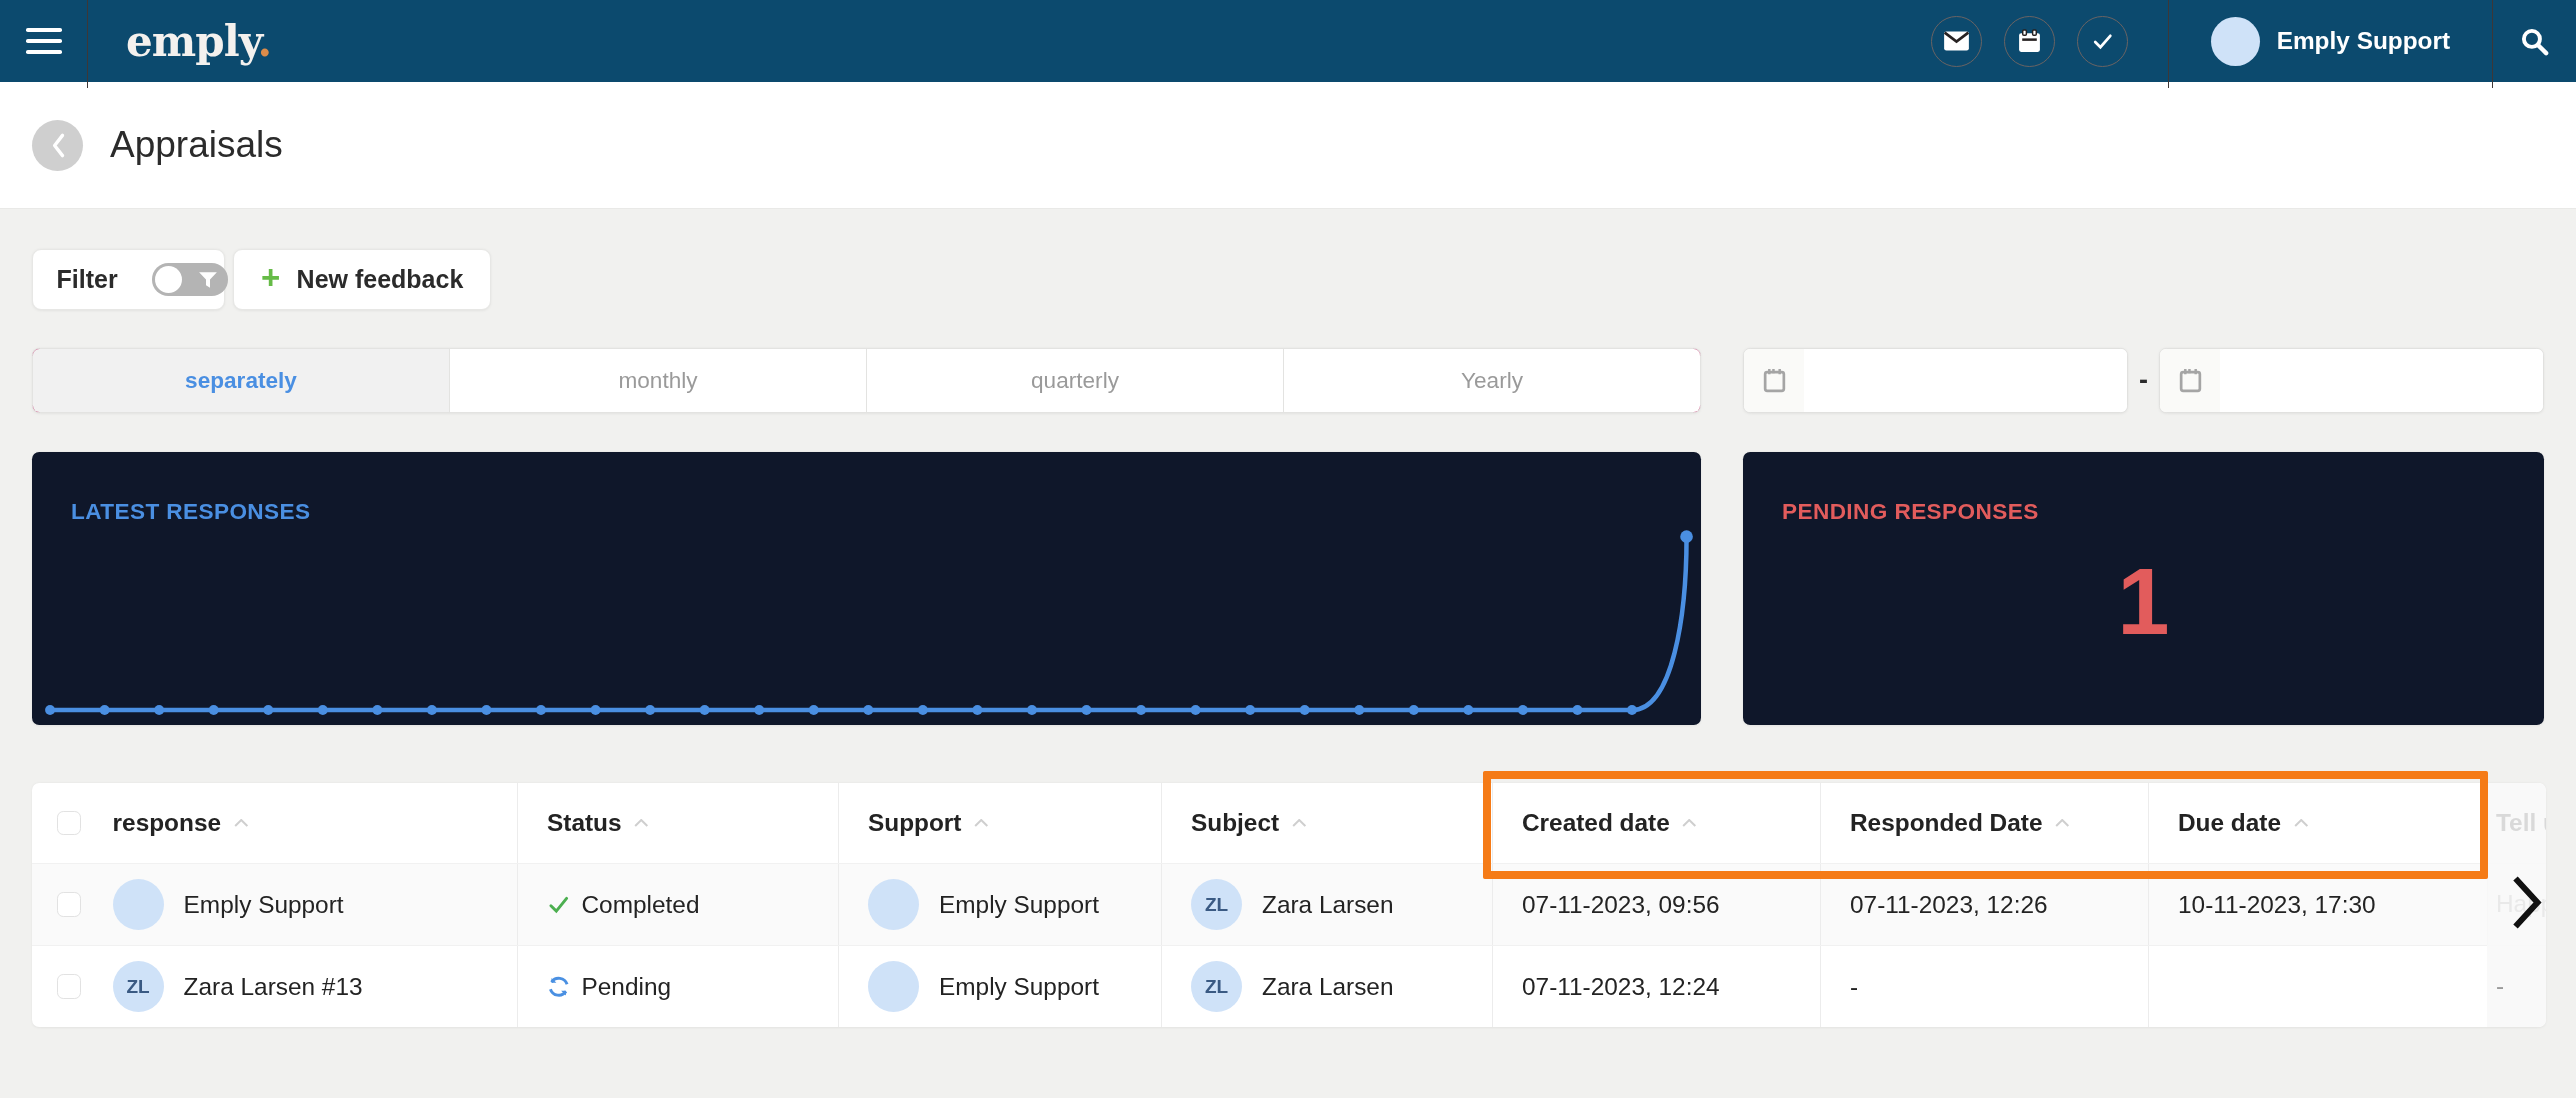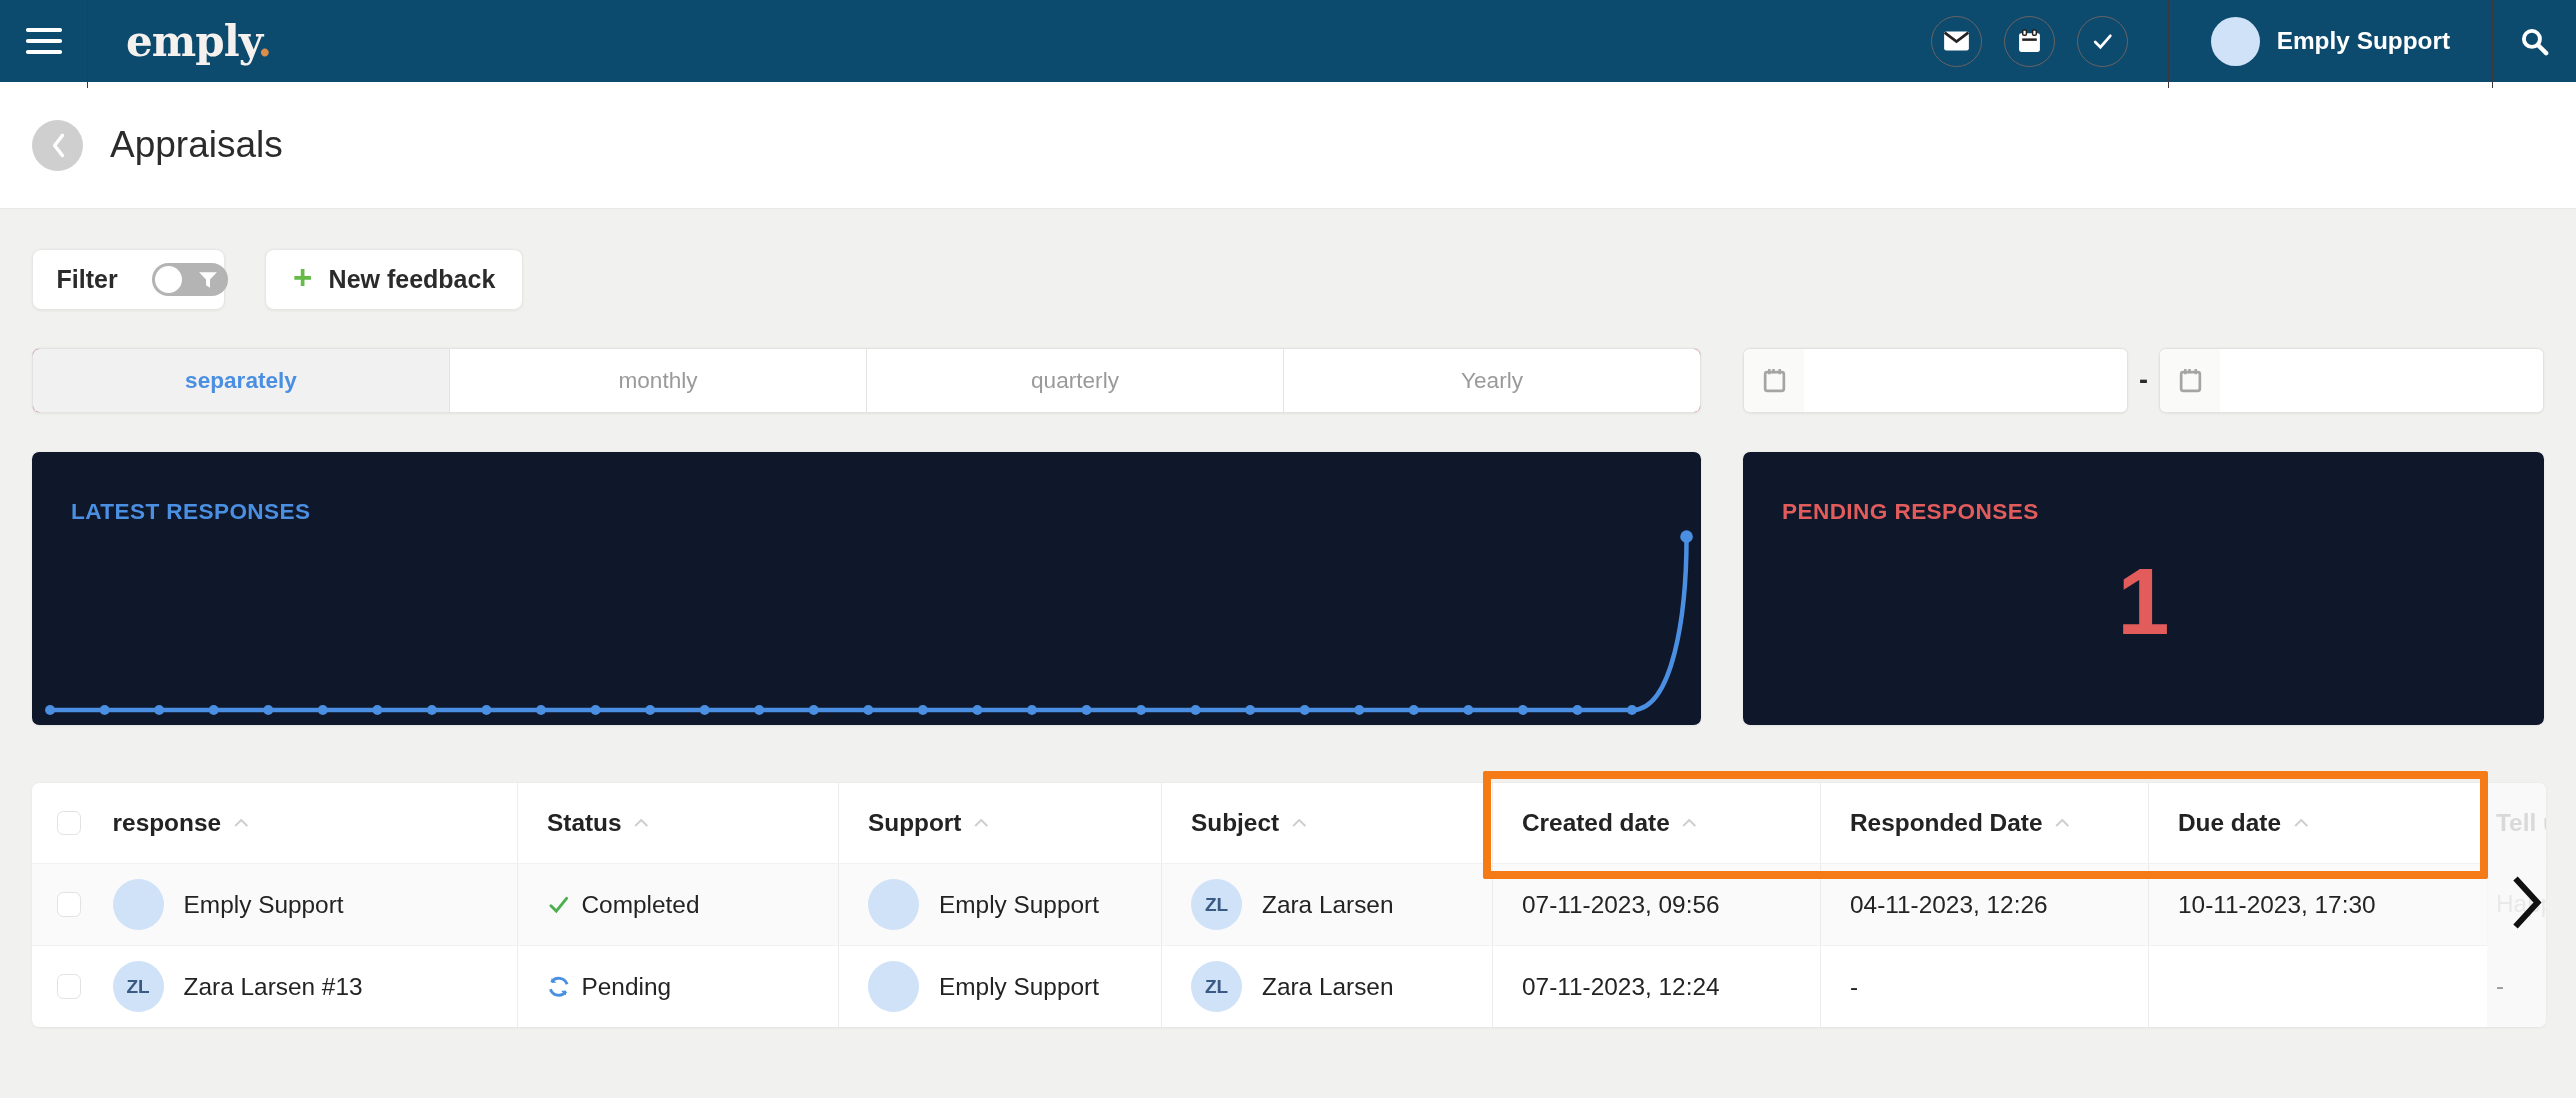--- a/index.html
+++ b/index.html
@@ -25,21 +25,21 @@
 
   
   .page-header { height:127px; background:#fff; display:flex; align-items:center; padding-left:32px; border-bottom:0.9px solid #e9e9e7; }
   .back-btn { width:51px; height:51px; border-radius:50%; background:#cfcfcf; border:none; display:flex; align-items:center; justify-content:center; cursor:pointer; }
   .page-title { margin-left:27px; font-size:37px; font-weight:500; color:#2b2b2b; }
 
   
   .content { padding:40px 32px 0 32px; }
   .card-shadow { box-shadow:0 0.9px 2.7px rgba(0,0,0,.06); }
 
-  .toolbar { display:flex; gap:40px; height:61px; }
+  .toolbar { display:flex; gap:8px; height:61px; }
   .filter-group { background:#fff; border:0.9px solid #e7e7e5; border-radius:9px; display:flex; align-items:center; width:193px; height:61px; cursor:pointer; }
   .filter-label { padding-left:23.5px; font-size:25px; font-weight:600; color:#2b2b2b; }
   .filter-div { width:0.9px; height:100%; background:#efefed; margin-left:20px; }
   .toggle { margin:0 12.6px 0 14.5px; width:76px; height:33px; border-radius:16.3px; background:#b4b4b4; position:relative; border:none; cursor:pointer; flex:0 0 76px; }
   .toggle .knob { position:absolute; left:2.7px; top:2.7px; width:27px; height:27px; border-radius:50%; background:#fff; }
   .toggle .funnel { position:absolute; right:10px; top:8.1px; }
   .btn-plain { background:#fff; border:0.9px solid #e7e7e5; border-radius:9px; display:flex; align-items:center; gap:16.3px; padding:0 27px; height:61px; cursor:pointer; }
   .plus { color:#66bb47; font-size:33px; font-weight:600; line-height:1; margin-top:-3.6px; }
   .btn-label { font-size:25px; font-weight:600; color:#2b2b2b; }
 
@@ -334,21 +334,21 @@
           </div>
           <div class="cell c-manager">
             <span class="avatar"></span>
             <span>Emply Support</span>
           </div>
           <div class="cell c-subject">
             <span class="avatar">ZL</span>
             <span>Zara Larsen</span>
           </div>
           <div class="cell c-created">07-11-2023, 09:56</div>
-          <div class="cell c-responded">04-11-2023, 12:26</div>
+          <div class="cell c-responded">07-11-2023, 12:26</div>
           <div class="cell c-due">10-11-2023, 17:30</div>
           <div class="cell c-rest no-r"></div>
         </div>
 
         <div class="trow tbody-row">
           <div class="cell c-check">
               <span class="checkbox"></span>
             </div>
           <div class="cell c-response">
             <span class="avatar">ZL</span>

